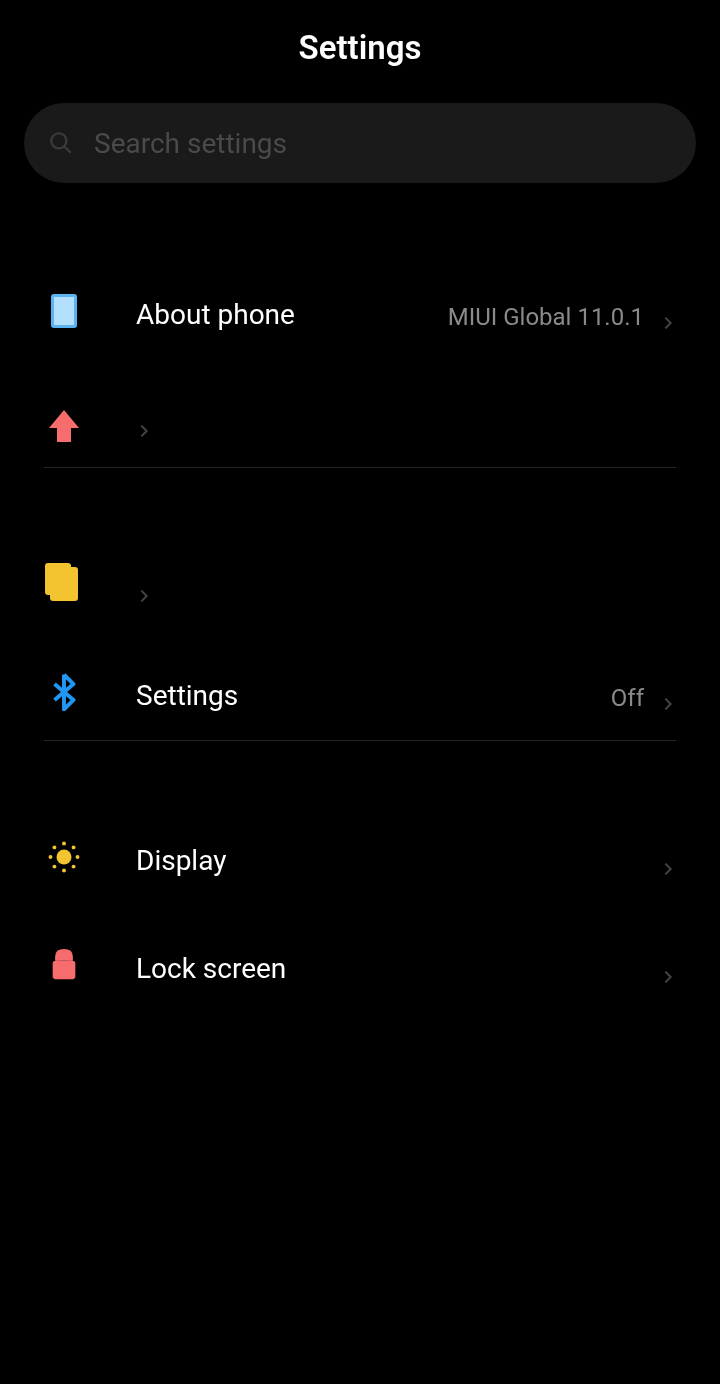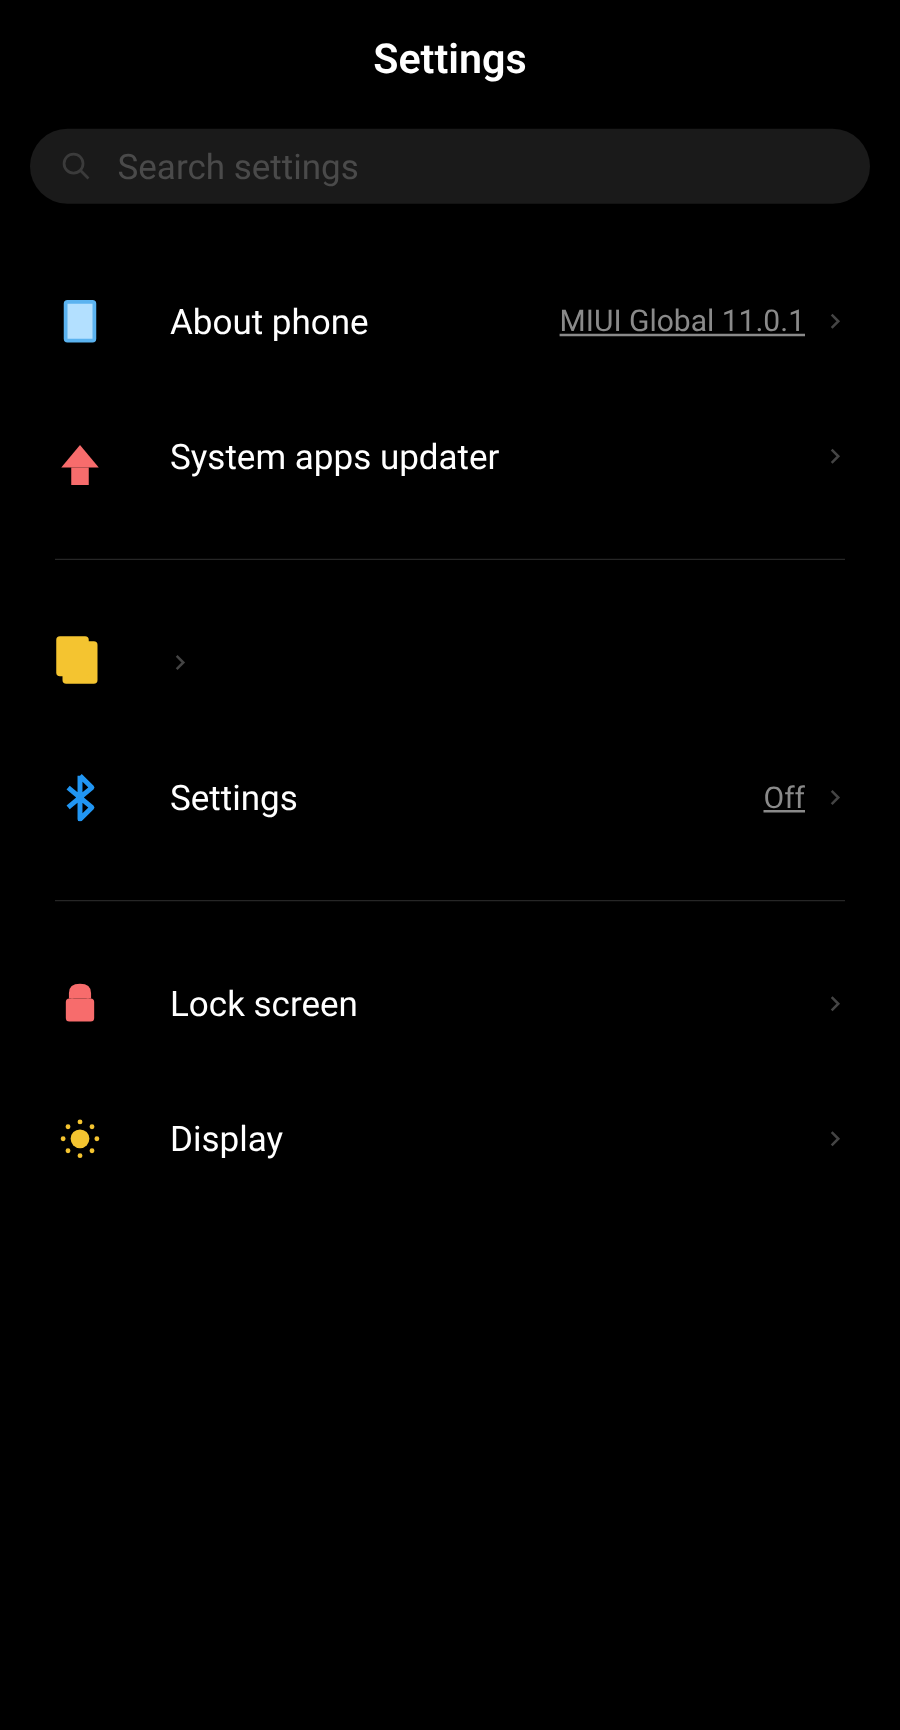--- a/index.html
+++ b/index.html
@@ -21,41 +21,41 @@
     }
     .page-title {
       font-size: 33px;
       font-weight: 600;
       color: #ffffff;
     }
     .search-bar {
       margin: 0 24px;
       background: #1a1a1a;
       border-radius: 40px;
-      height: 60px;
+      height: 80px;
       display: flex;
       align-items: center;
       padding: 0 24px;
     }
     .search-icon {
       width: 26px;
       height: 26px;
       margin-right: 20px;
       opacity: 0.3;
     }
     .search-placeholder {
       color: #4a4a4a;
       font-size: 28px;
     }
     .settings-list {
       padding-top: 40px;
     }
     .settings-item {
       display: flex;
-      align-items: center;
+      align-items: flex-end;
       padding: 0 44px;
       height: 108px;
       position: relative;
     }
     .icon-container {
       width: 40px;
       height: 40px;
       display: flex;
       align-items: center;
       justify-content: center;
@@ -65,21 +65,20 @@
     .item-label {
       color: #ffffff;
       font-size: 28px;
       font-weight: 400;
       flex: 1;
     }
     .item-value {
       color: #8a8a8a;
       font-size: 24px;
       margin-right: 16px;
-      text-decoration: underline;
     }
     .chevron {
       width: 16px;
       height: 16px;
       opacity: 0.5;
     }
     .divider {
       height: 1px;
       background: #262626;
       margin: 28px 44px;
@@ -188,21 +187,20 @@
     <span class="item-value">MIUI Global 11.0.1</span>
     <svg class="chevron" viewBox="0 0 24 24">
       <path d="M8 4l8 8-8 8" stroke="#888" stroke-width="3" fill="none"></path>
     </svg>
   </div>
 
   <div class="settings-item">
     <div class="icon-container">
       <div class="arrow-up-icon"></div>
     </div>
-    <span class="item-label">System apps updater</span>
     <svg class="chevron" viewBox="0 0 24 24">
       <path d="M8 4l8 8-8 8" stroke="#888" stroke-width="3" fill="none"></path>
     </svg>
   </div>
 
 
   <div class="divider"></div>
 
   <div class="settings-item">
     <div class="icon-container">
@@ -222,33 +220,20 @@
     </div>
     <span class="item-label">Settings</span>
     <span class="item-value">Off</span>
     <svg class="chevron" viewBox="0 0 24 24">
       <path d="M8 4l8 8-8 8" stroke="#888" stroke-width="3" fill="none"></path>
     </svg>
   </div>
 
 
   <div class="divider"></div>
-
-  <div class="settings-item">
-    <div class="icon-container">
-      <svg width="30" height="34" viewBox="0 0 20 24">
-        <path class="lock-icon-svg" d="M5 9 L5 6 Q5 2 10 2 Q15 2 15 6 L15 9" stroke="#f76c6c" stroke-width="2.5" fill="none"></path>
-        <rect class="lock-icon-svg" x="2" y="9" width="16" height="13" rx="2"></rect>
-      </svg>
-    </div>
-    <span class="item-label">Lock screen</span>
-    <svg class="chevron" viewBox="0 0 24 24">
-      <path d="M8 4l8 8-8 8" stroke="#888" stroke-width="3" fill="none"></path>
-    </svg>
-  </div>
 
   <div class="settings-item">
     <div class="icon-container">
       <svg width="36" height="36" viewBox="0 0 24 24">
         <circle cx="12" cy="12" r="5" fill="#f4c430"></circle>
         <circle cx="12" cy="3" r="1.3" fill="#f4c430"></circle>
         <circle cx="12" cy="21" r="1.3" fill="#f4c430"></circle>
         <circle cx="3" cy="12" r="1.3" fill="#f4c430"></circle>
         <circle cx="21" cy="12" r="1.3" fill="#f4c430"></circle>
         <circle cx="5.6" cy="5.6" r="1.3" fill="#f4c430"></circle>
@@ -256,13 +241,26 @@
         <circle cx="5.6" cy="18.4" r="1.3" fill="#f4c430"></circle>
         <circle cx="18.4" cy="18.4" r="1.3" fill="#f4c430"></circle>
       </svg>
     </div>
     <span class="item-label">Display</span>
     <svg class="chevron" viewBox="0 0 24 24">
       <path d="M8 4l8 8-8 8" stroke="#888" stroke-width="3" fill="none"></path>
     </svg>
   </div>
 
+  <div class="settings-item">
+    <div class="icon-container">
+      <svg width="30" height="34" viewBox="0 0 20 24">
+        <path class="lock-icon-svg" d="M5 9 L5 6 Q5 2 10 2 Q15 2 15 6 L15 9" stroke="#f76c6c" stroke-width="2.5" fill="none"></path>
+        <rect class="lock-icon-svg" x="2" y="9" width="16" height="13" rx="2"></rect>
+      </svg>
+    </div>
+    <span class="item-label">Lock screen</span>
+    <svg class="chevron" viewBox="0 0 24 24">
+      <path d="M8 4l8 8-8 8" stroke="#888" stroke-width="3" fill="none"></path>
+    </svg>
+  </div>
+
 </div>
 
 </body></html>

